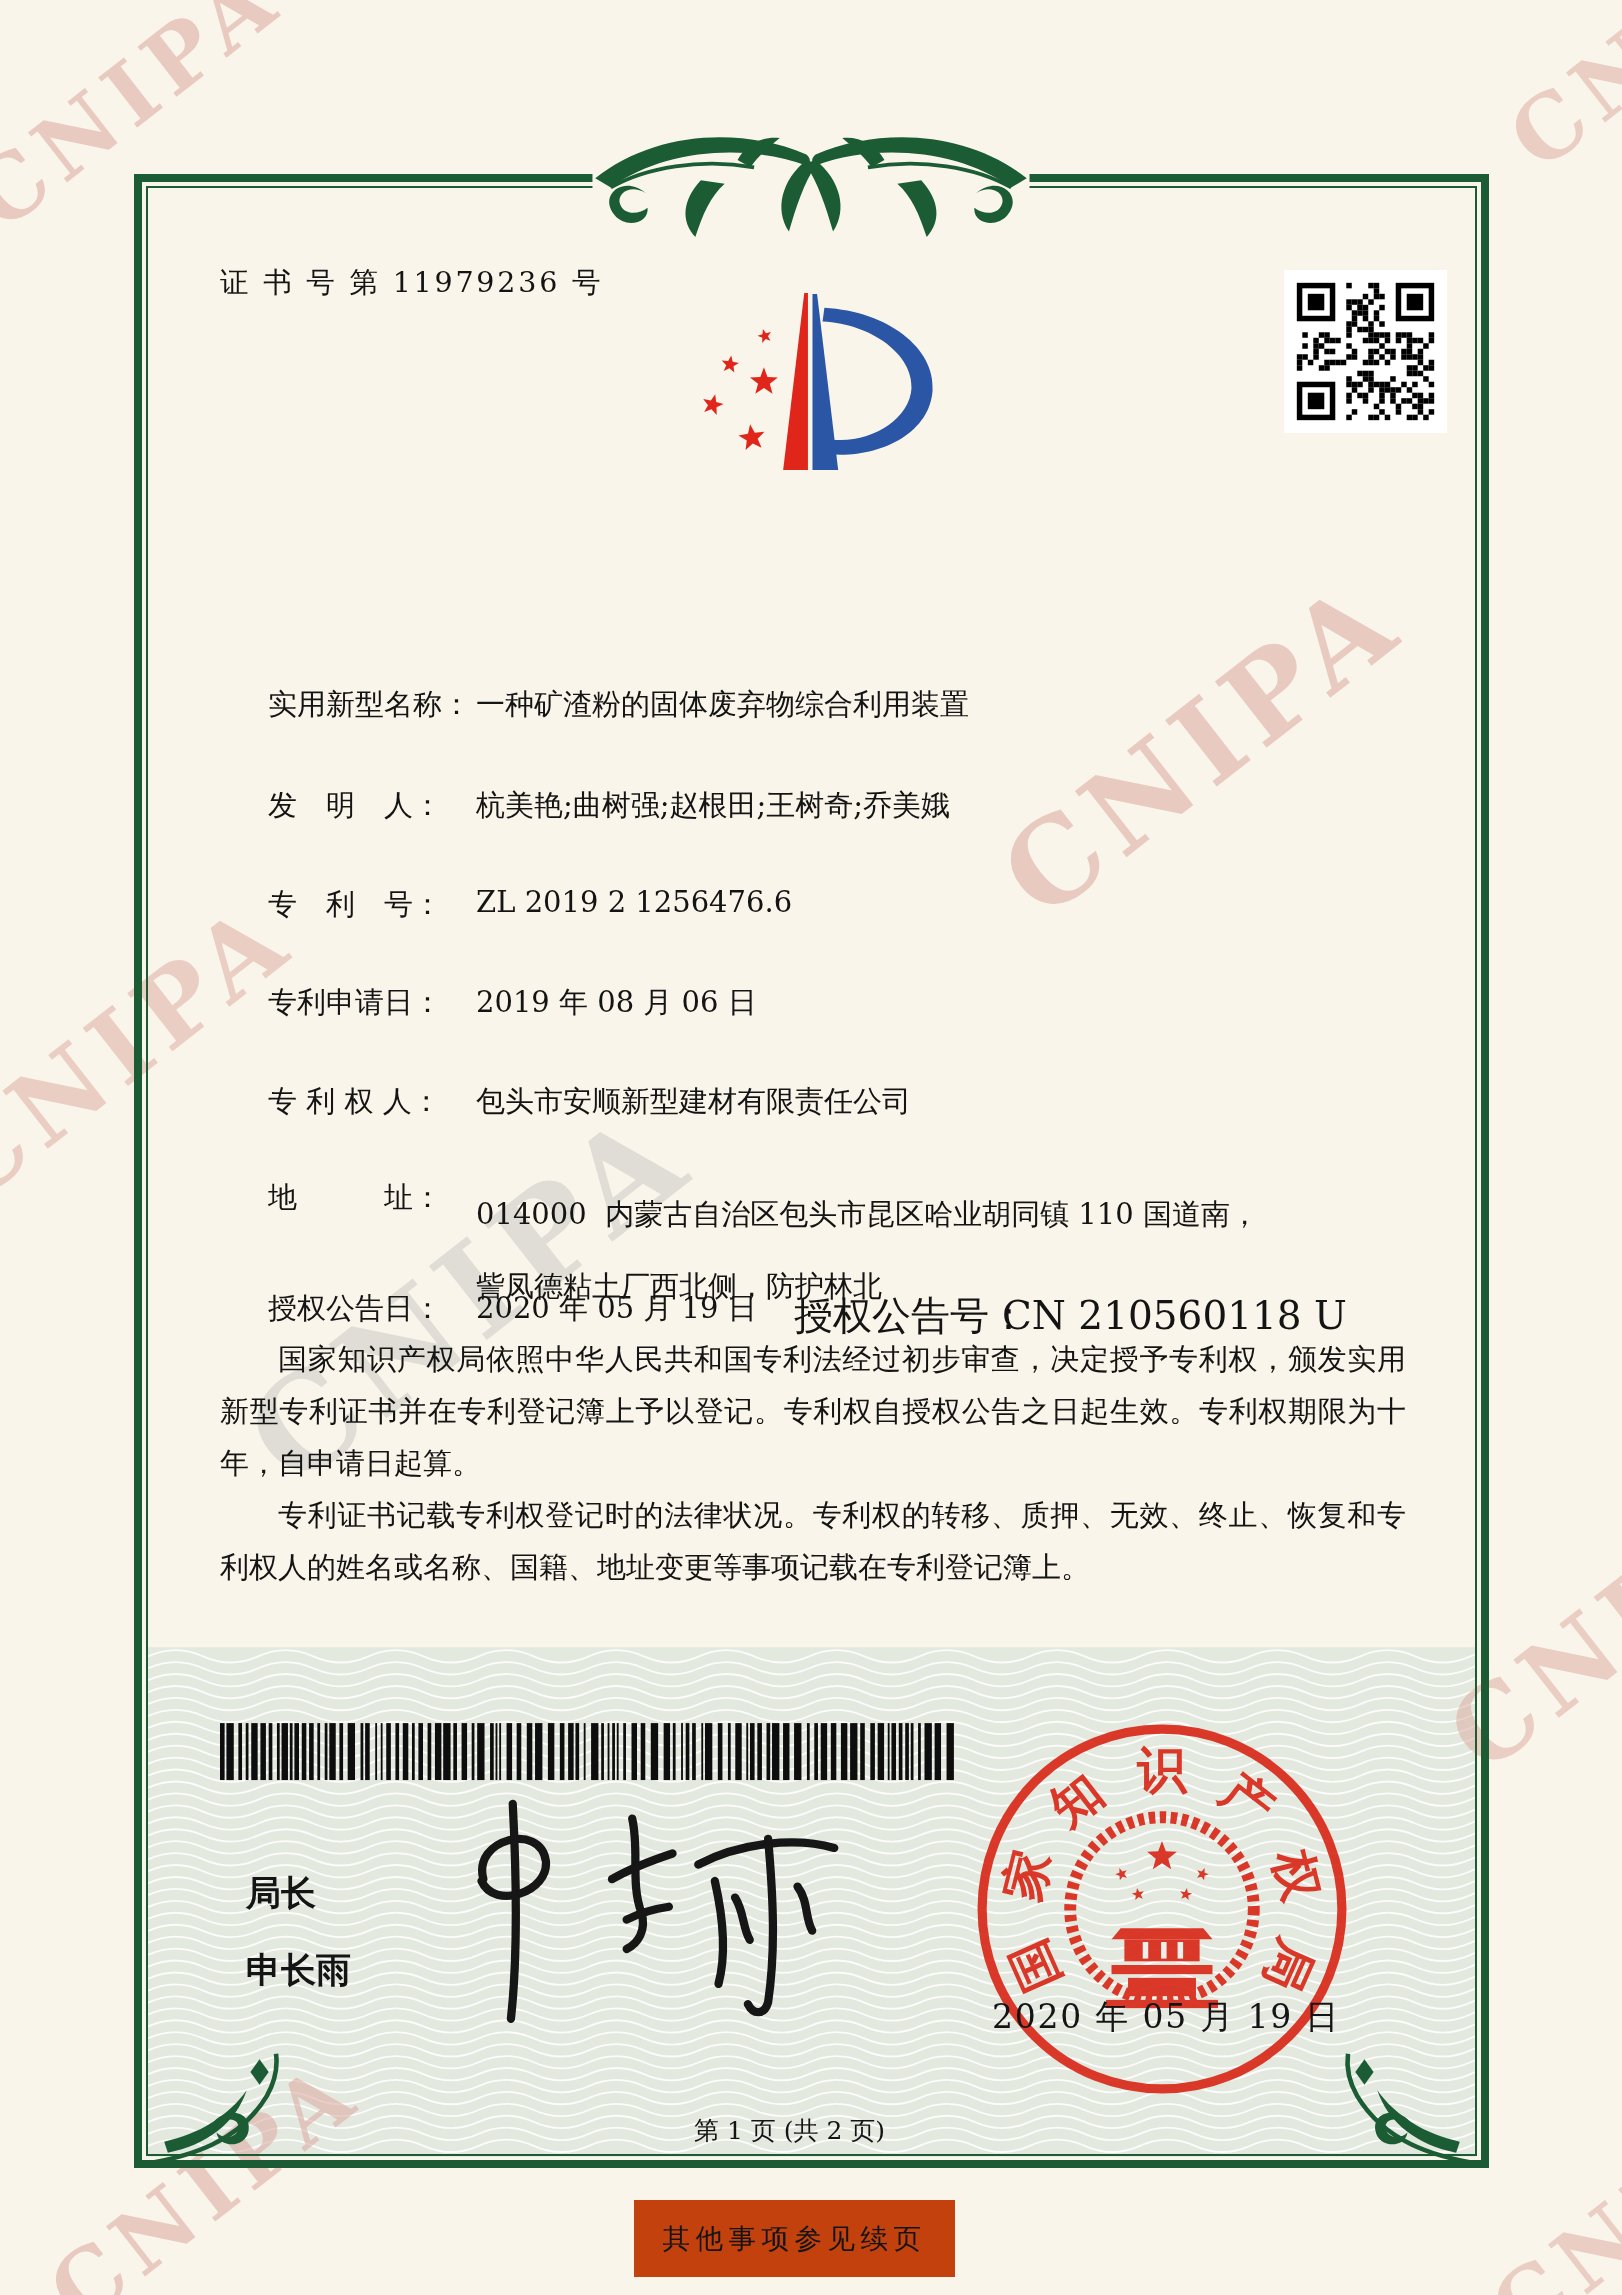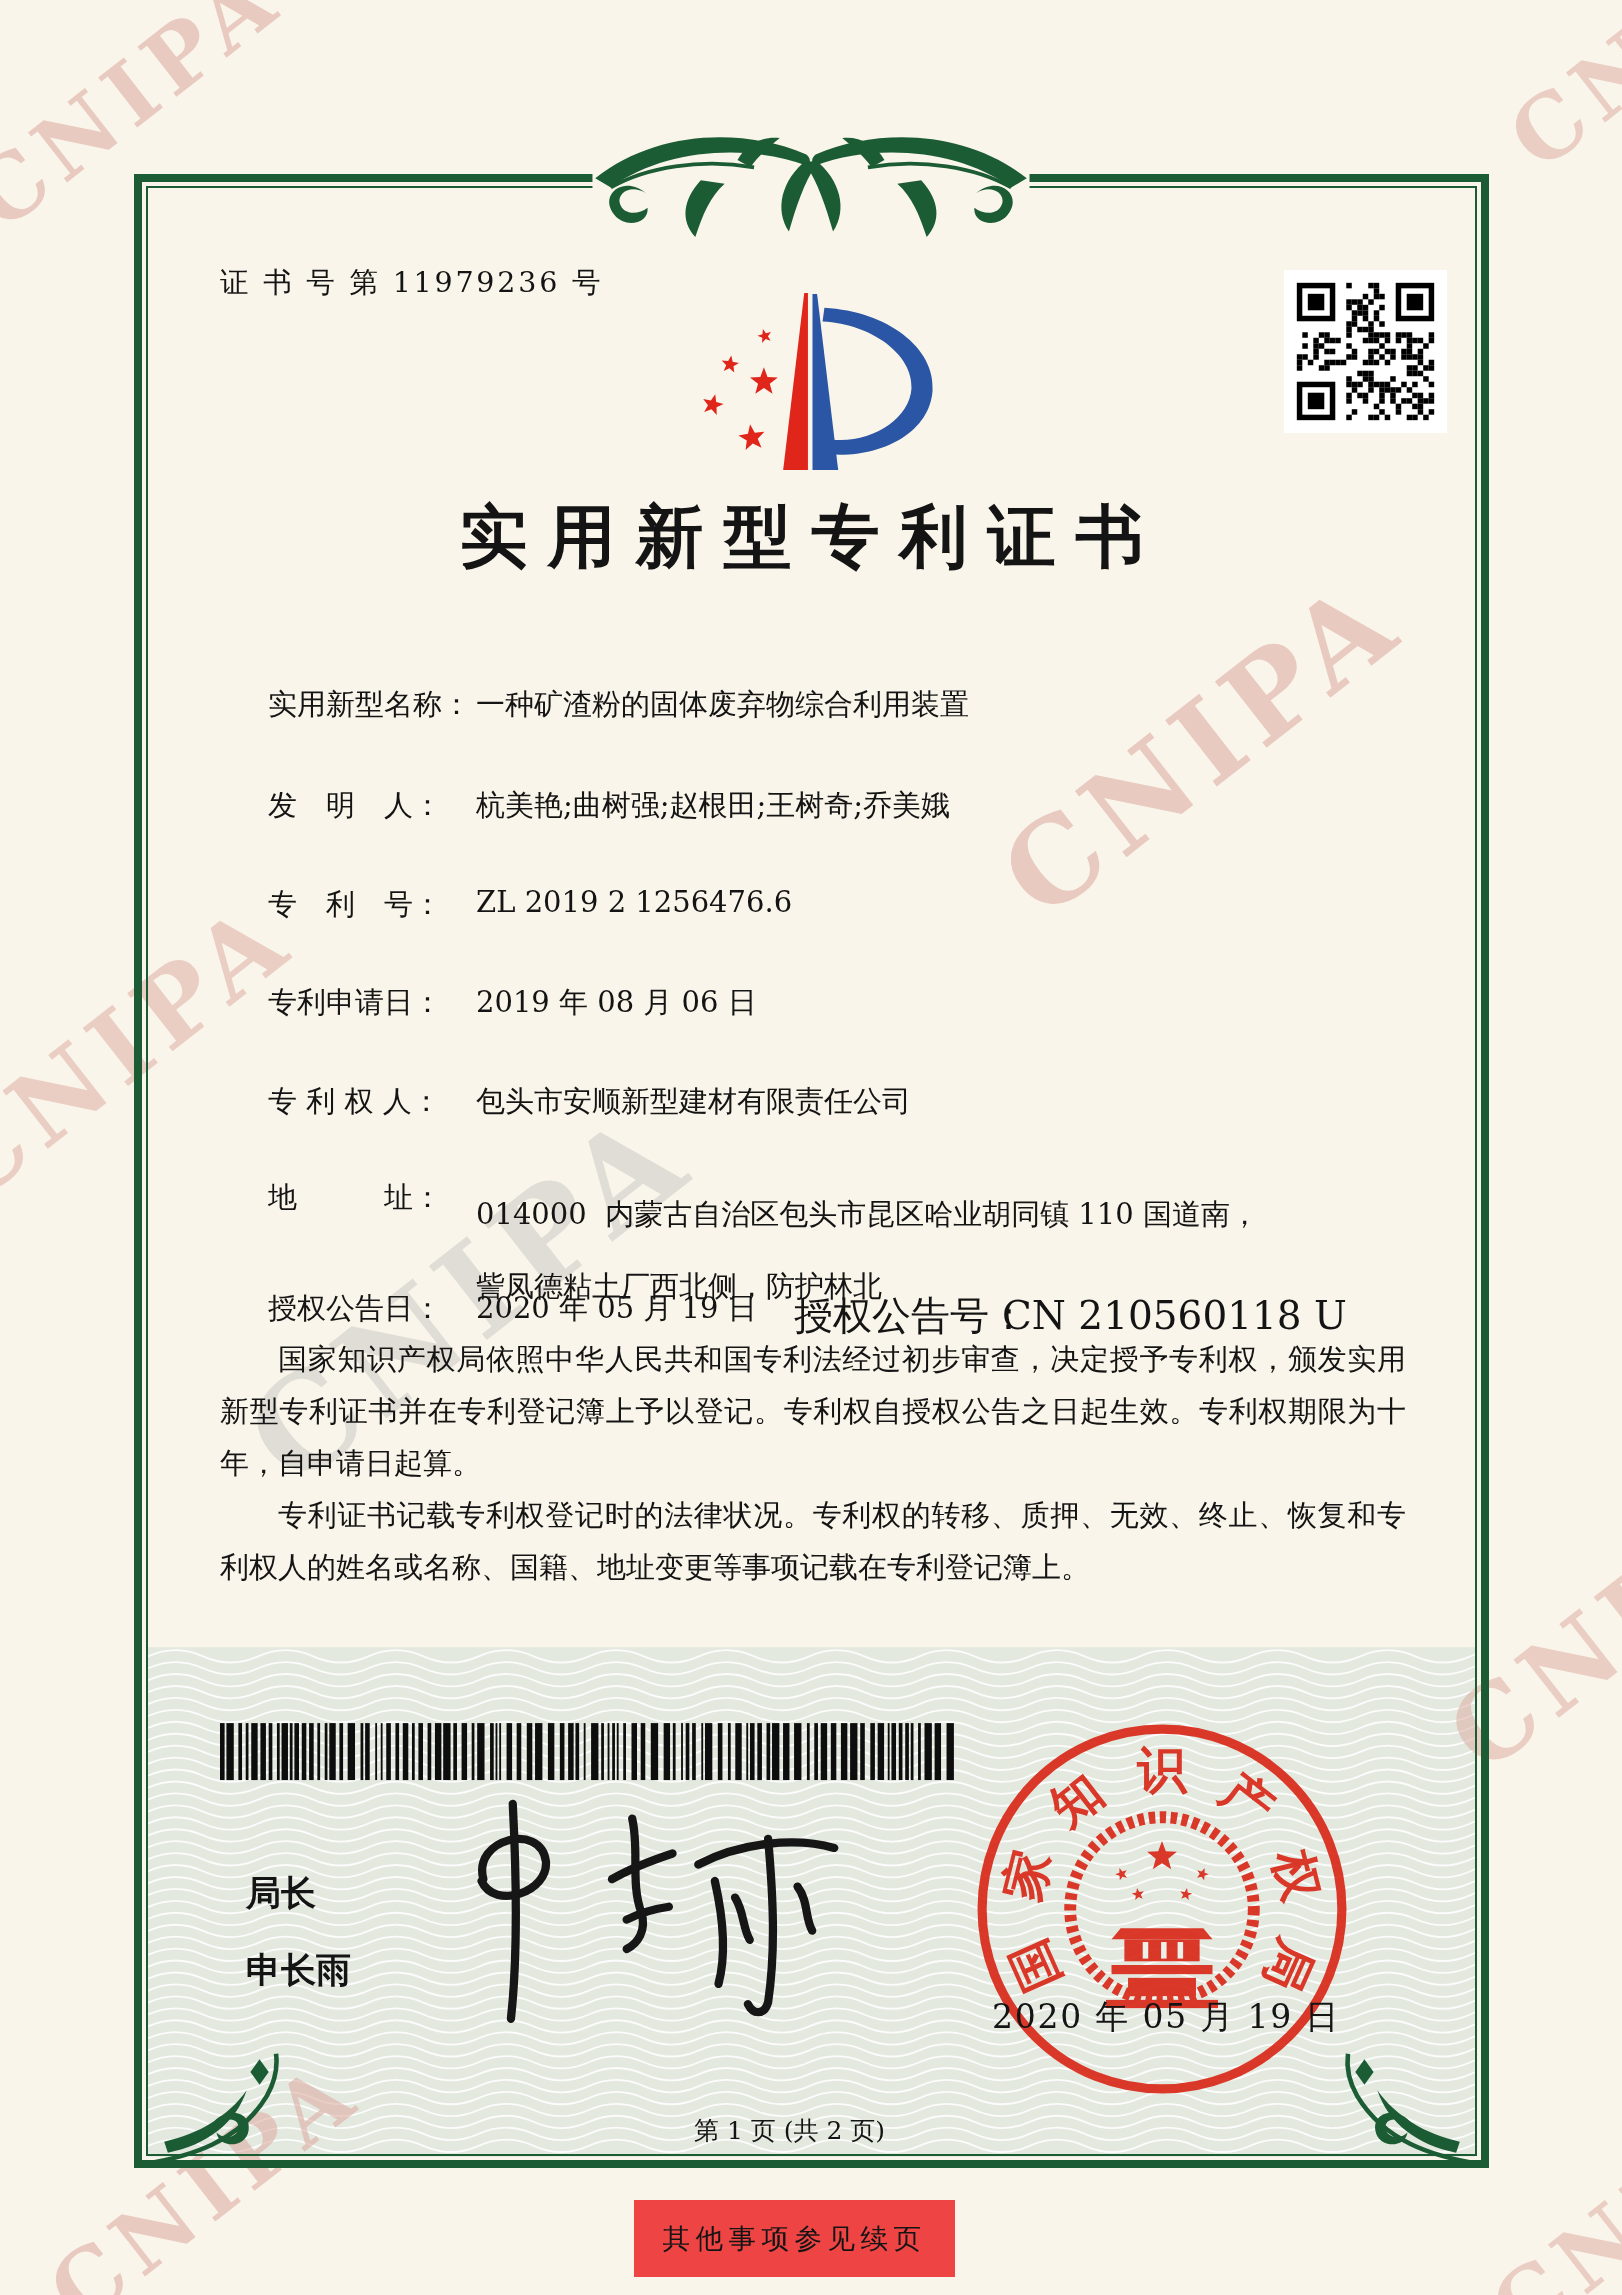--- a/index.html
+++ b/index.html
@@ -26,21 +26,21 @@
   .grant2{position:absolute;left:794px;top:1289px;font-size:39px;white-space:nowrap;}
   .grant2 .lab{display:inline-block;width:208px;}
   .paras{position:absolute;left:220px;top:1333px;width:1186px;font-size:29px;
          line-height:52px;text-align:justify;}
   .paras p{margin:0;text-indent:2em;}
   .sig-role{position:absolute;left:246px;top:1870px;font-size:35px;font-weight:bold;z-index:6;}
   .sig-name{position:absolute;left:246px;top:1947px;font-size:35px;font-weight:bold;z-index:6;}
   .seal-date{position:absolute;left:955px;top:1995px;width:422px;text-align:center;
              font-size:33px;letter-spacing:1.8px;z-index:7;}
   .pagenum{position:absolute;left:514px;top:2114px;width:551px;text-align:center;font-size:25px;z-index:6;}
-  .cont-box{position:absolute;left:634px;top:2200px;width:321px;height:77px;background:#ef4444;
+  .cont-box{position:absolute;left:634px;top:2200px;width:321px;height:77px;background:#c2410c;
             z-index:6;text-align:center;line-height:77px;font-size:27.5px;letter-spacing:5.5px;}
   
   .abs{position:absolute;}
   .red-f{fill:var(--red);}
   .blue-f{fill:var(--blue);}
   .grn-f{fill:var(--green);}
   .grn-st{stroke:var(--green);fill:none;}
   .seal-f{fill:var(--seal);}
   .seal-st{stroke:var(--seal);fill:none;}
   .sig-st{stroke:#161616;fill:none;stroke-width:9;stroke-linecap:round;stroke-linejoin:round;}
@@ -326,21 +326,20 @@
         <rect x="158" y="152" width="6" height="6" fill="#000"></rect>
         <rect x="68" y="158" width="6" height="6" fill="#000"></rect>
         <rect x="92" y="158" width="6" height="6" fill="#000"></rect>
         <rect x="98" y="158" width="6" height="6" fill="#000"></rect>
         <rect x="110" y="158" width="6" height="6" fill="#000"></rect>
         <rect x="134" y="158" width="6" height="6" fill="#000"></rect>
         <rect x="140" y="158" width="6" height="6" fill="#000"></rect>
         <rect x="152" y="158" width="6" height="6" fill="#000"></rect>
       </svg>
 
-    <div class="title">实用新型专利证书</div>
 
     <div class="row" style="top:685px">
       <span class="lab">实用新型名称：</span><span class="val">一种矿渣粉的固体废弃物综合利用装置</span>
     </div>
     <div class="row" style="top:786px">
       <span class="lab">发　明　人：</span><span class="val">杭美艳;曲树强;赵根田;王树奇;乔美娥</span>
     </div>
     <div class="row" style="top:885px">
       <span class="lab">专　利　号：</span><span class="val">ZL 2019 2 1256476.6</span>
     </div>

